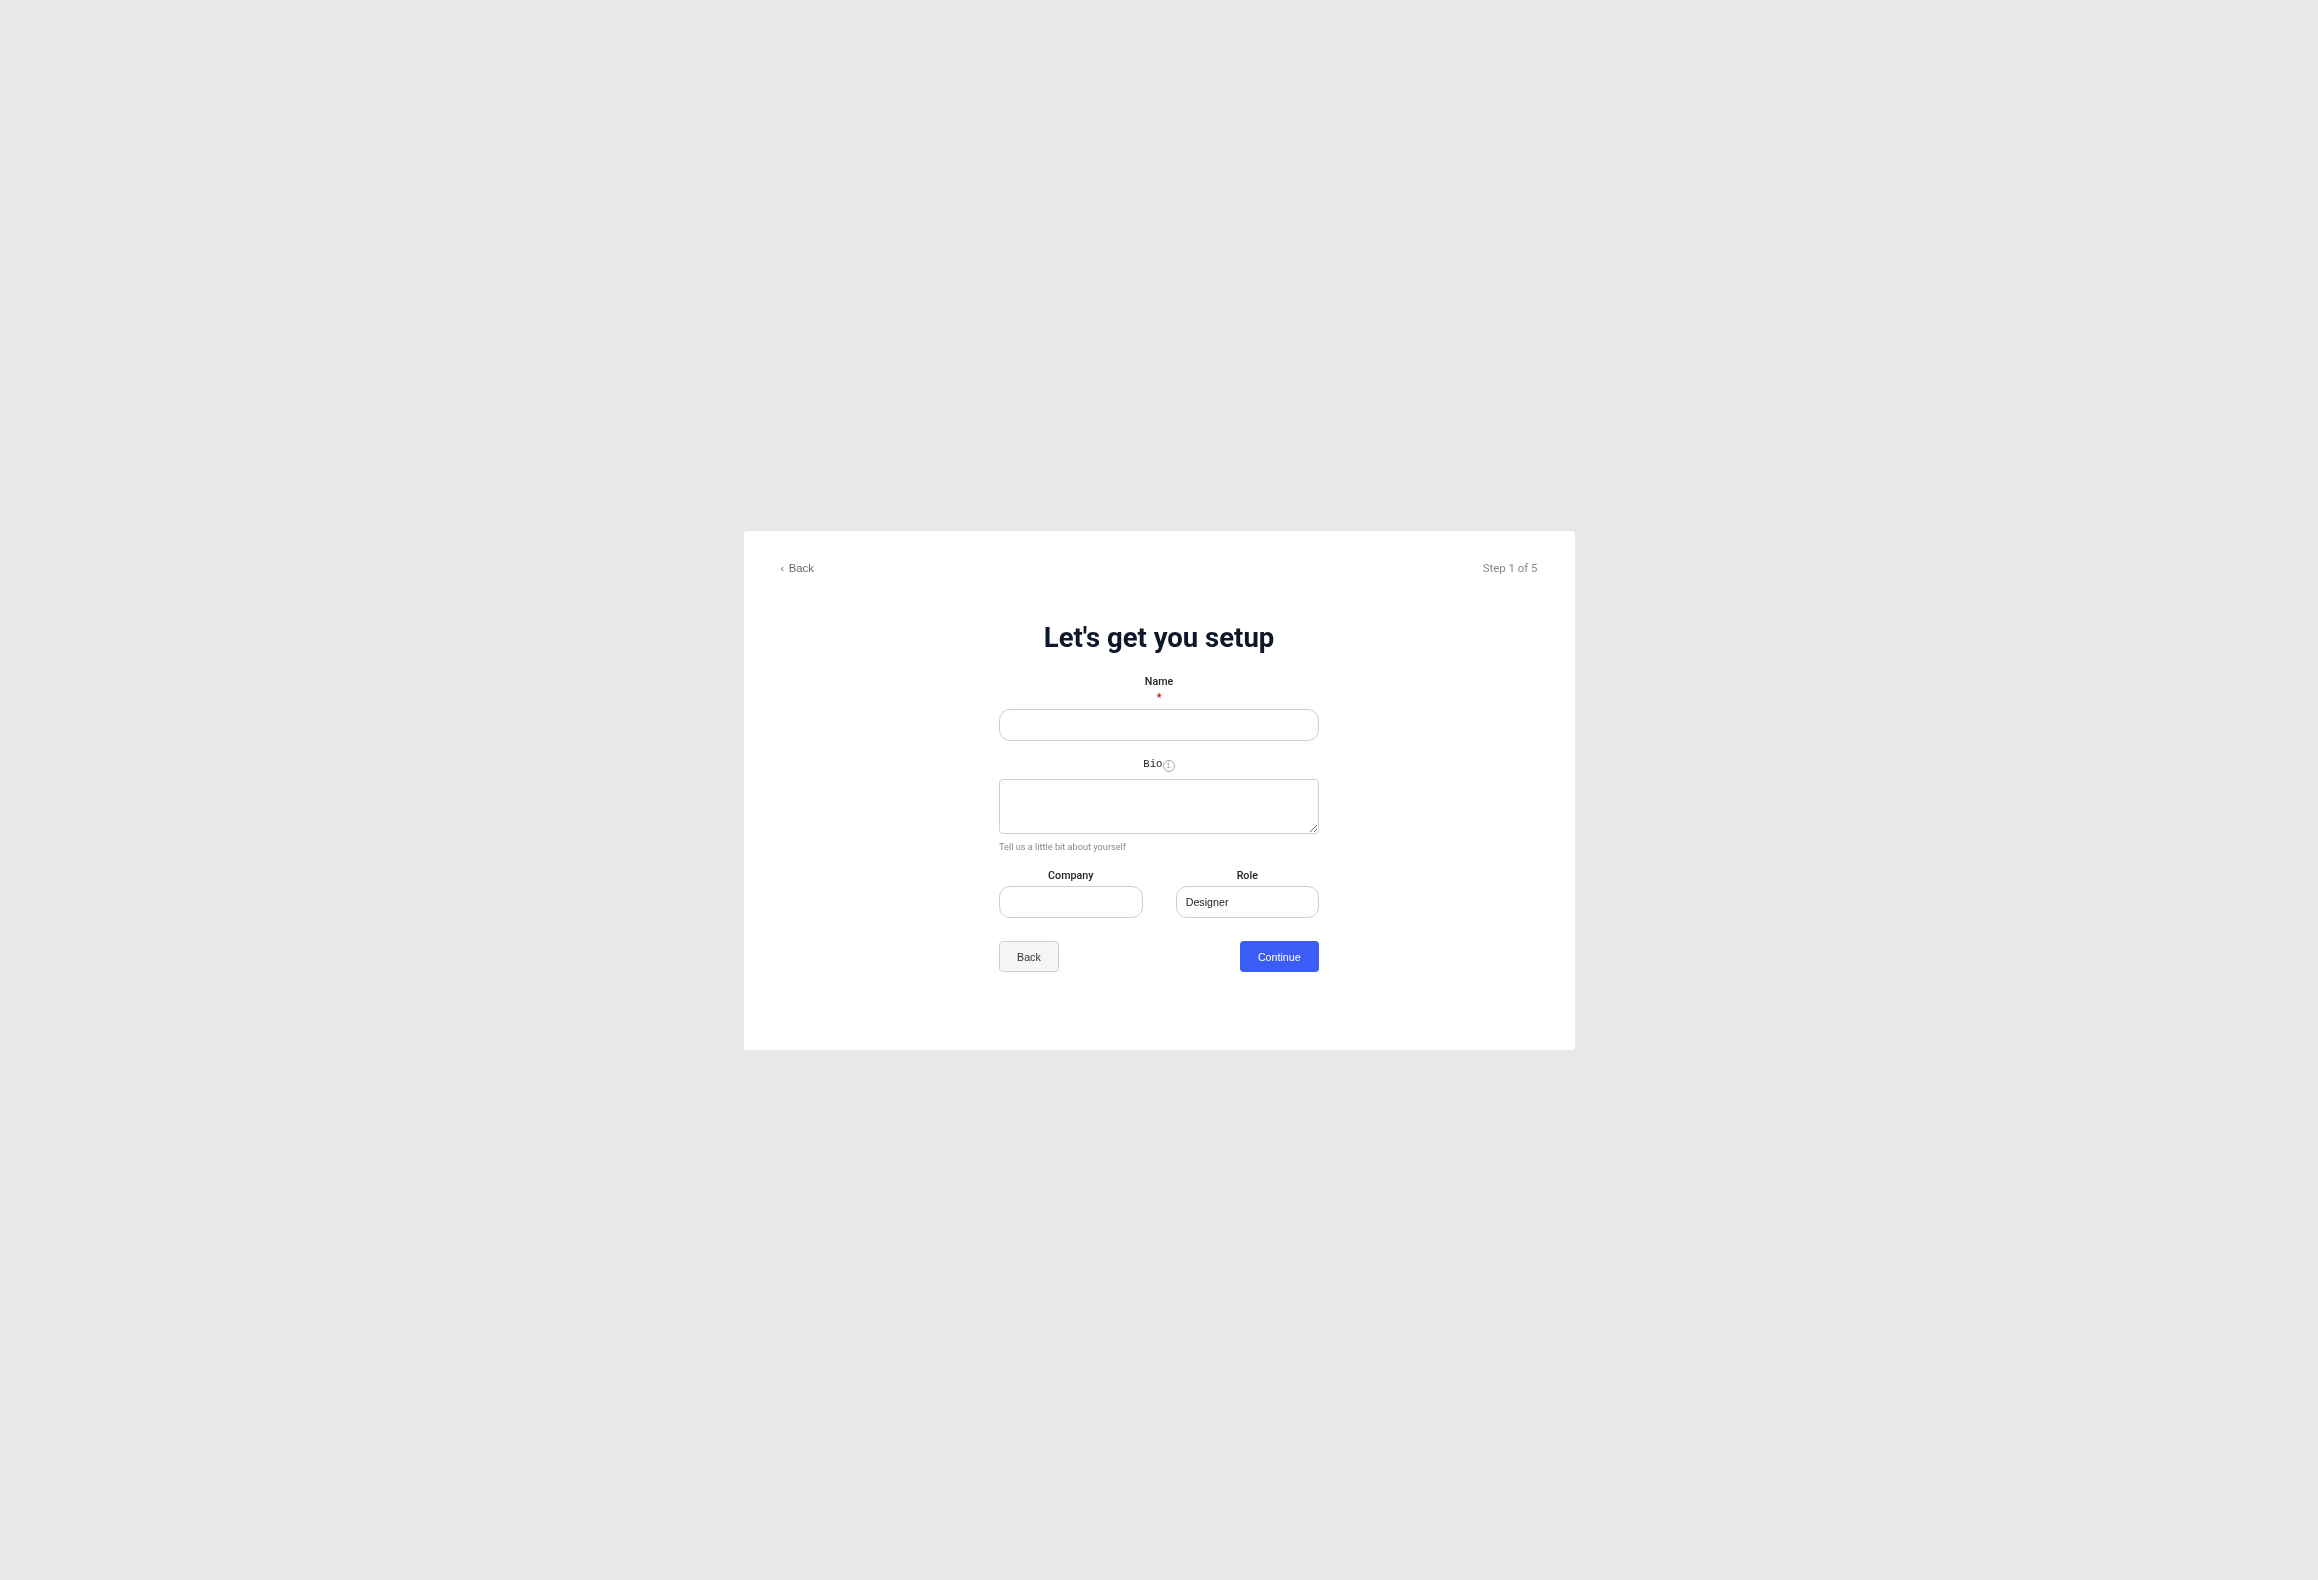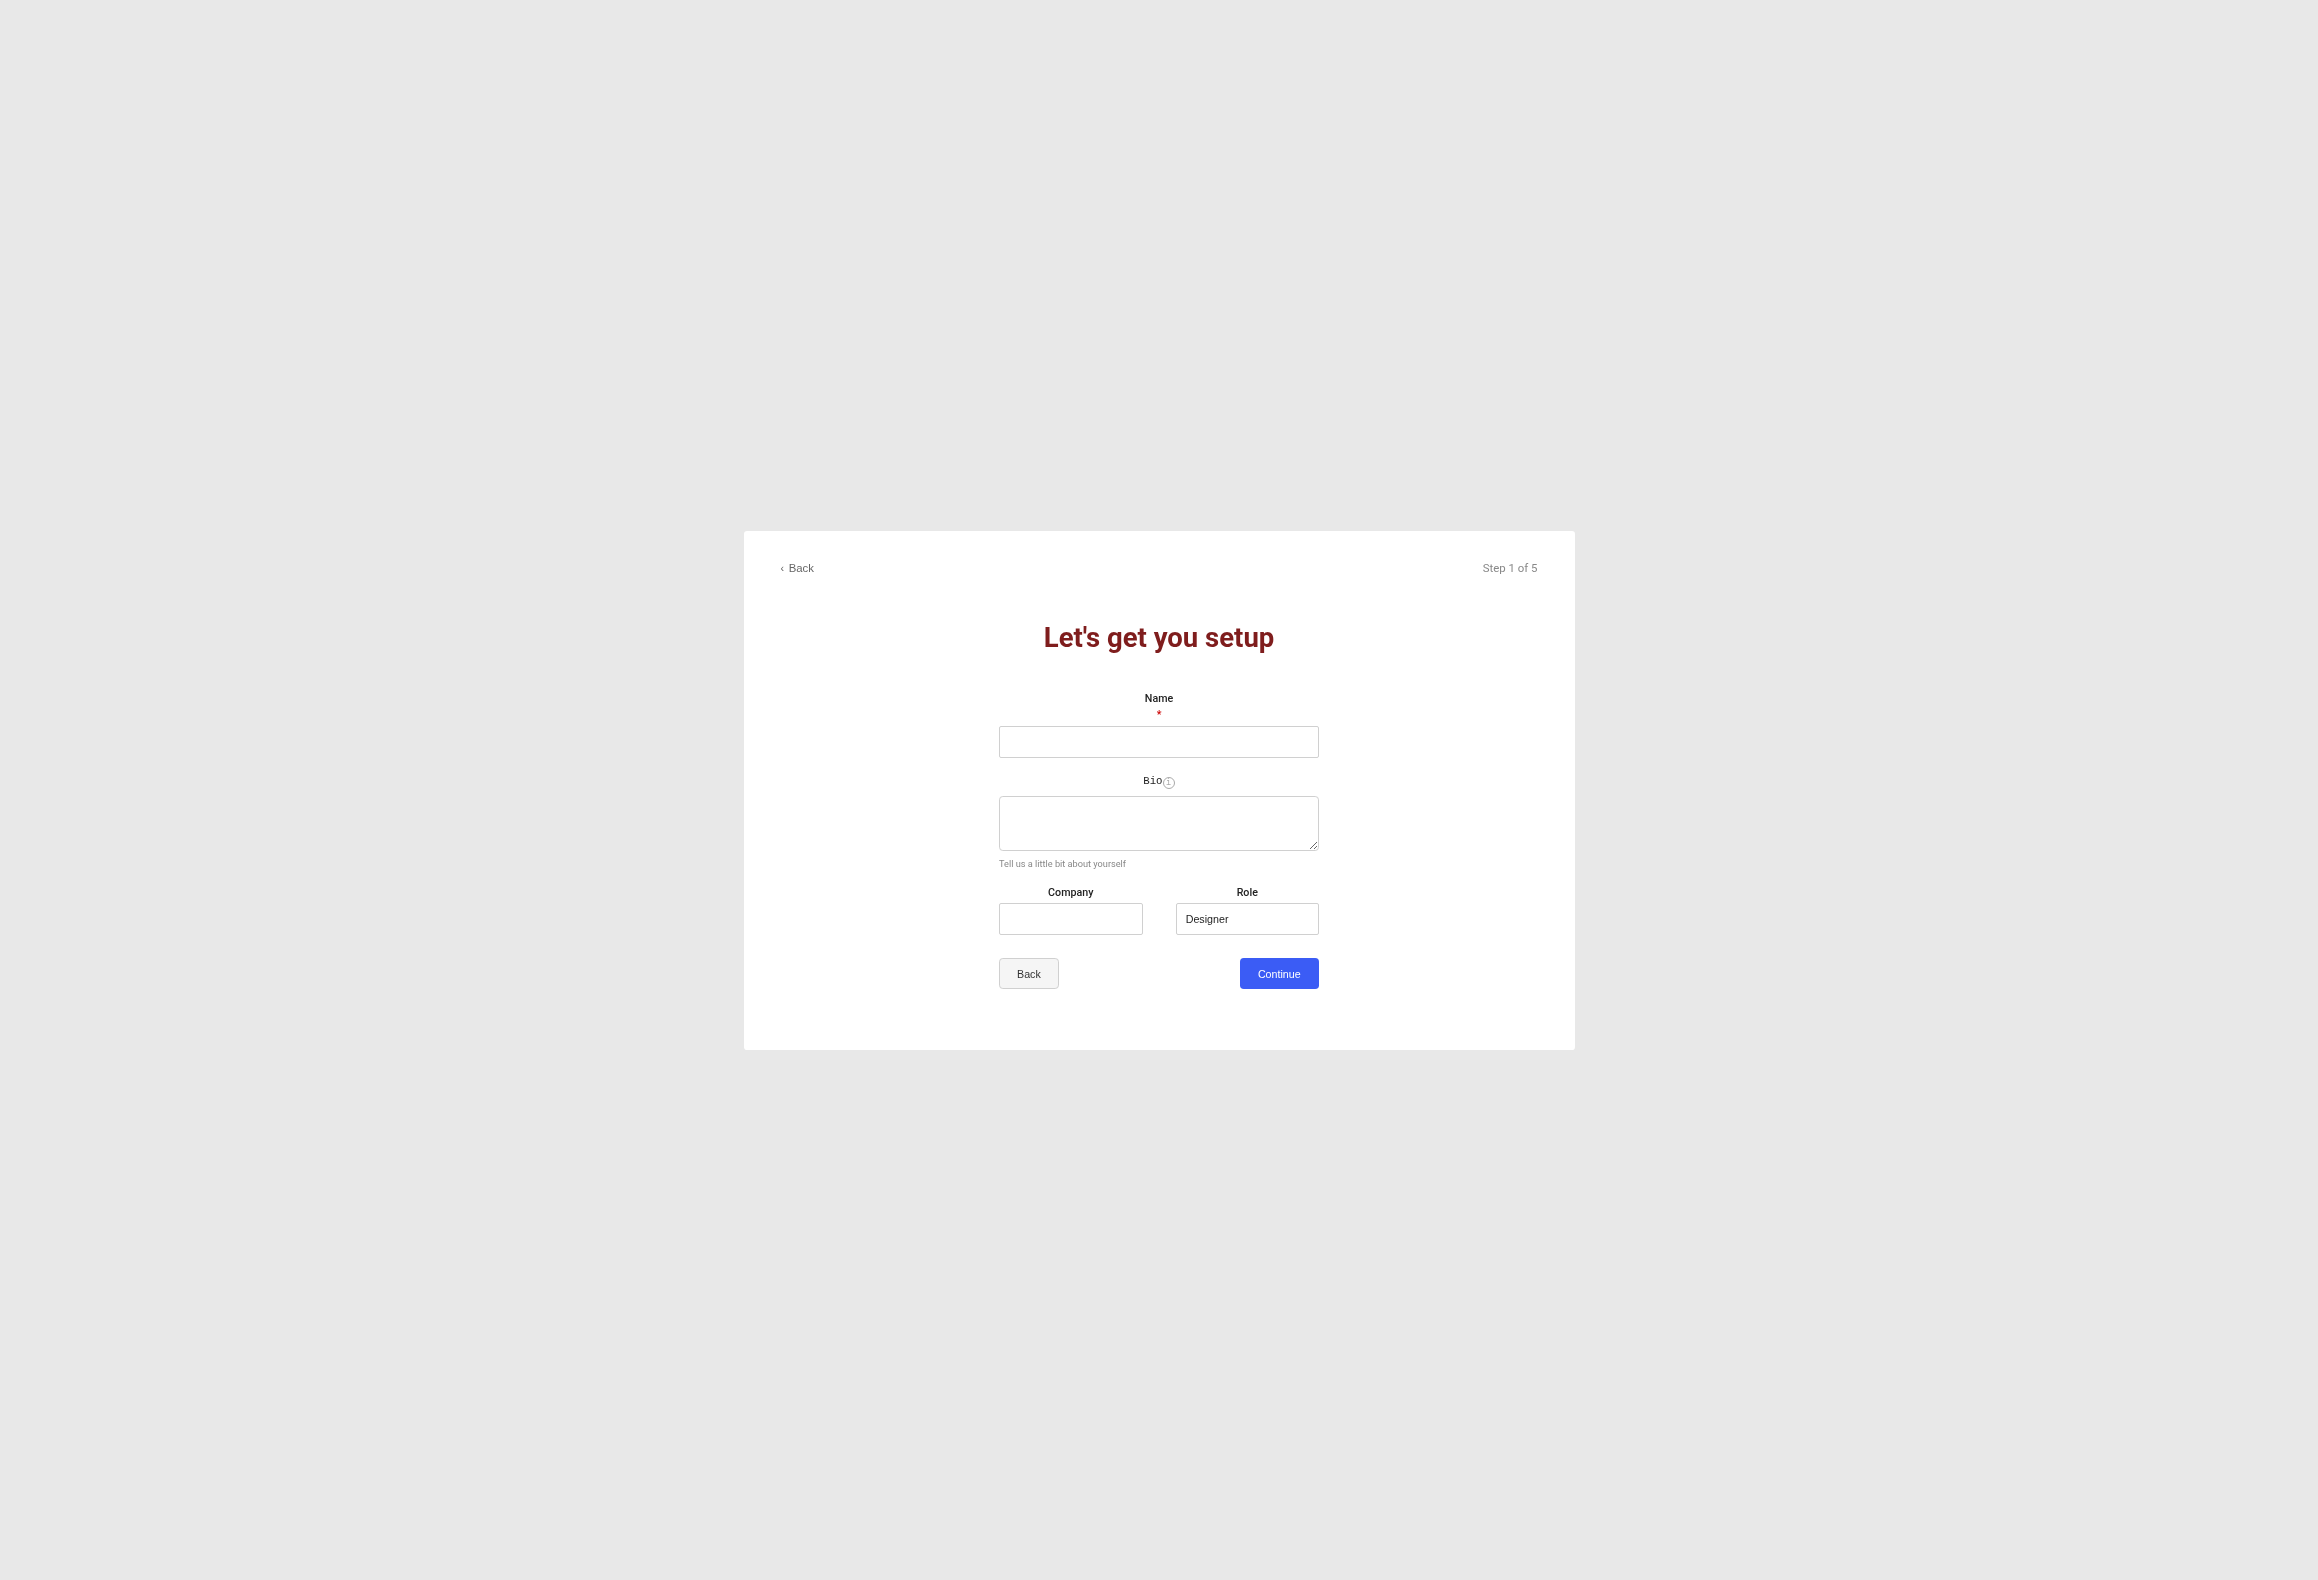--- a/index.html
+++ b/index.html
@@ -71,22 +71,22 @@
     .card-body {
       display: flex;
       flex-direction: column;
       align-items: center;
       flex: 1;
     }
 
     .page-title {
       font-size: 27.5px;
       font-weight: 700;
-      color: #7f1d1d;
-      margin-bottom: 38px;
+      color: #0f172a;
+      margin-bottom: 21px;
       text-align: center;
     }
 
     .form-container {
       width: 100%;
       max-width: 320px;
     }
 
     .form-group {
       margin-bottom: 17px;
@@ -126,21 +126,21 @@
       display: flex;
       align-items: center;
       justify-content: center;
       cursor: pointer;
     }
 
     .form-input {
       width: 100%;
       height: 32px;
       border: 0.8px solid #d0d0d0;
-      border-radius: 2px;
+      border-radius: 11px;
       padding: 0 9.2px;
       font-size: 10.7px;
       color: #222222;
       background-color: #ffffff;
       outline: none;
     }
 
     .form-textarea {
       width: 100%;
       height: 55px;

